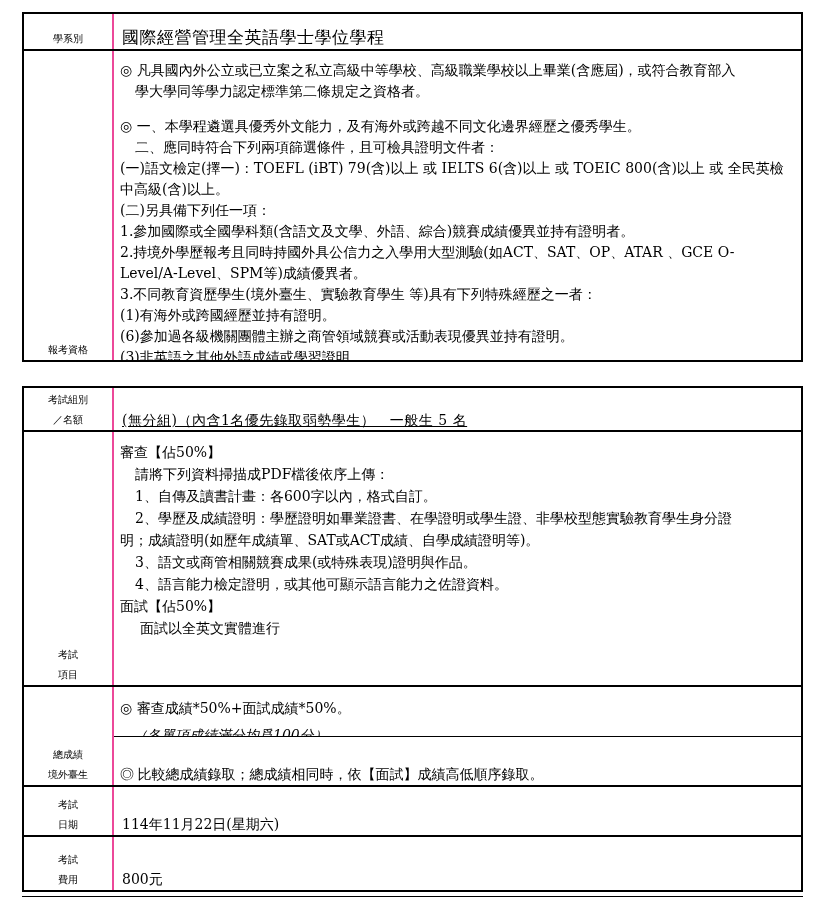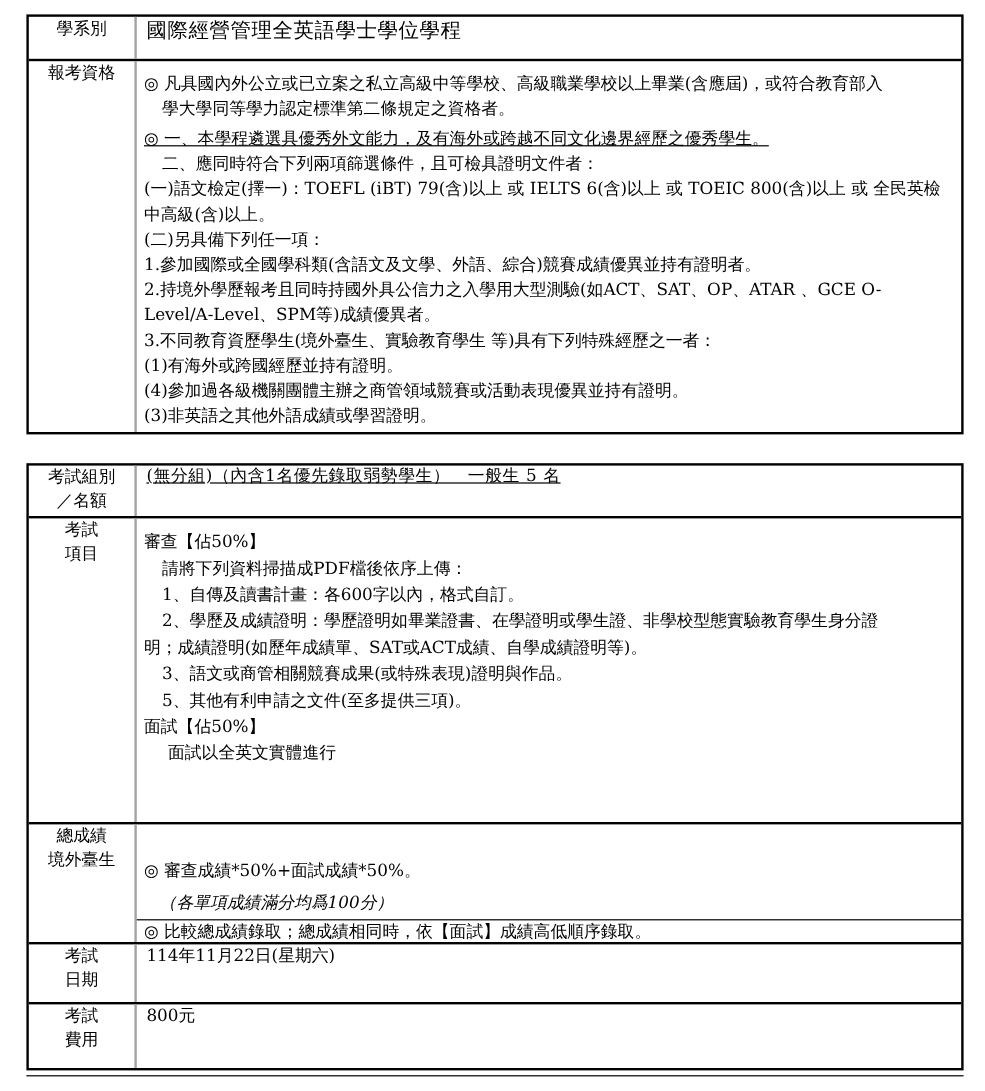--- a/index.html
+++ b/index.html
@@ -11,41 +11,41 @@
     font-family:"DejaVu Serif","Liberation Serif",serif;
     overflow:hidden;
   }
   .doc{position:absolute;left:22px;top:12px;width:781px;}
   .tbl{border:2px solid #000;background:#fff;}
   .tbl2{margin-top:24px;}
   .trow{display:flex;box-sizing:border-box;}
   .trow + .trow{border-top:2px solid #000;}
   .lbl{
     width:90px;flex:0 0 90px;
-    border-right:2px solid #a3a3a3;
-    display:flex;flex-direction:column;align-items:center;justify-content:flex-start;
-    text-align:center;font-size:14px;line-height:20px;
+    border-right:2px solid #ec4899;
+    display:flex;flex-direction:column;align-items:center;justify-content:flex-end;
+    text-align:center;font-size:10px;line-height:20px;
     box-sizing:border-box;
   }
   .cell{flex:1 1 auto;min-width:0;overflow:hidden;box-sizing:border-box;}
-  .cell-center{display:flex;align-items:flex-start;padding-left:8px;}
+  .cell-center{display:flex;align-items:flex-end;padding-left:8px;}
   .dept-title{font-size:17px;letter-spacing:0.5px;}
   .group-val{font-size:14px;letter-spacing:0.5px;text-decoration:underline;}
   .lines{padding:9px 4px 0 6px;}
   .ln{font-size:14px;line-height:21px;white-space:nowrap;}
   .items .ln{line-height:22px;}
   .ind{padding-left:15px;}
   .ind2{padding-left:20px;}
   .ind-sm{padding-left:13px;}
-  .gap{margin-top:4px;text-decoration:underline;}
+  .gap{margin-top:14px;}
   .cell-stack{flex:1 1 auto;min-width:0;display:flex;flex-direction:column;box-sizing:border-box;}
-  .sub1{height:72px;border-bottom:1px solid #000;box-sizing:border-box;padding:10px 4px 0 6px;overflow:hidden;margin-top:18px;}
+  .sub1{height:50px;border-bottom:1px solid #000;box-sizing:border-box;padding:10px 4px 0 6px;overflow:hidden;}
   .sub1 .ln{line-height:22px;}
   .sub1 .ln + .ln{margin-top:5px;font-style:italic;}
-  .sub2{flex:1 1 auto;display:flex;align-items:flex-start;padding-left:6px;overflow:hidden;}
+  .sub2{flex:1 1 auto;display:flex;align-items:flex-end;padding-left:6px;overflow:hidden;font-family:Liberation Serif, serif;}
   .bottom-rule{border-top:1px solid #000;margin-top:4px;height:0;}
 </style>
 </head>
 <body>
 
 <div class="page">
   <div class="doc">
 
     <div class="tbl tbl1">
       <div class="trow" style="height:35px">
@@ -66,21 +66,21 @@
           <div class="ln gap">◎ 一、本學程遴選具優秀外文能力，及有海外或跨越不同文化邊界經歷之優秀學生。</div>
           <div class="ln ind">二、應同時符合下列兩項篩選條件，且可檢具證明文件者：</div>
           <div class="ln">(一)語文檢定(擇一)：TOEFL (iBT) 79(含)以上 或 IELTS 6(含)以上 或 TOEIC 800(含)以上 或 全民英檢</div>
           <div class="ln">中高級(含)以上。</div>
           <div class="ln">(二)另具備下列任一項：</div>
           <div class="ln">1.參加國際或全國學科類(含語文及文學、外語、綜合)競賽成績優異並持有證明者。</div>
           <div class="ln">2.持境外學歷報考且同時持國外具公信力之入學用大型測驗(如ACT、SAT、OP、ATAR 、GCE O-</div>
           <div class="ln">Level/A-Level、SPM等)成績優異者。</div>
           <div class="ln">3.不同教育資歷學生(境外臺生、實驗教育學生 等)具有下列特殊經歷之一者：</div>
           <div class="ln">(1)有海外或跨國經歷並持有證明。</div>
-          <div class="ln">(4)參加過各級機關團體主辦之商管領域競賽或活動表現優異並持有證明。</div>
+          <div class="ln">(6)參加過各級機關團體主辦之商管領域競賽或活動表現優異並持有證明。</div>
           <div class="ln">(3)非英語之其他外語成績或學習證明。</div>
         </div>
       </div>
     </div>
 
     <div class="tbl tbl2">
       <div class="trow" style="height:42px">
         <div class="lbl">
           <div>考試組別</div>
           <div>／名額</div>
@@ -95,21 +95,21 @@
           <div>考試</div>
           <div>項目</div>
         </div>
         <div class="cell lines">
           <div class="ln">審查【佔50%】</div>
           <div class="ln ind">請將下列資料掃描成PDF檔後依序上傳：</div>
           <div class="ln ind">1、自傳及讀書計畫：各600字以內，格式自訂。</div>
           <div class="ln ind">2、學歷及成績證明：學歷證明如畢業證書、在學證明或學生證、非學校型態實驗教育學生身分證</div>
           <div class="ln">明；成績證明(如歷年成績單、SAT或ACT成績、自學成績證明等)。</div>
           <div class="ln ind">3、語文或商管相關競賽成果(或特殊表現)證明與作品。</div>
-          <div class="ln ind">5、其他有利申請之文件(至多提供三項)。</div>
+          <div class="ln ind">4、語言能力檢定證明，或其他可顯示語言能力之佐證資料。</div>
           <div class="ln">面試【佔50%】</div>
           <div class="ln ind2">面試以全英文實體進行</div>
         </div>
       </div>
 
       <div class="trow" style="height:100px">
         <div class="lbl">
           <div>總成績</div>
           <div>境外臺生</div>
         </div>

